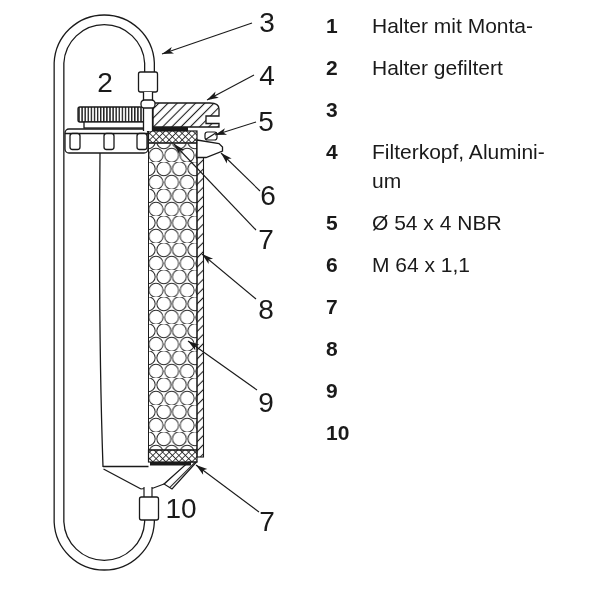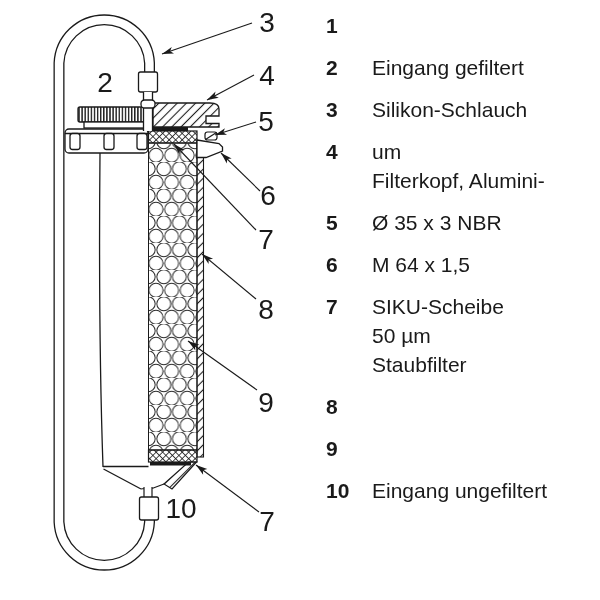--- a/index.html
+++ b/index.html
@@ -137,77 +137,67 @@
         <text x="267" y="531">7</text>
       </g>
     </svg>
   </div>
 
   <div class="legend">
 
     <div class="item">
       <span class="num">1</span>
       <span class="txt">
+        <span class="ln">Halter mit Monta-</span>
       </span>
     </div>
 
     <div class="item">
       <span class="num">2</span>
       <span class="txt">
-        <span class="ln">Eingang gefiltert</span>
+        <span class="ln">Halter gefiltert</span>
       </span>
     </div>
 
     <div class="item">
       <span class="num">3</span>
-      <span class="txt">
-        <span class="ln">Silikon-Schlauch</span>
-      </span>
     </div>
 
     <div class="item">
       <span class="num">4</span>
       <span class="txt">
+        <span class="ln">Filterkopf, Alumini-</span>
         <span class="ln">um</span>
-        <span class="ln">Filterkopf, Alumini-</span>
       </span>
     </div>
 
     <div class="item">
       <span class="num">5</span>
       <span class="txt">
-        <span class="ln">Ø 35 x 3 NBR</span>
+        <span class="ln">Ø 54 x 4 NBR</span>
       </span>
     </div>
 
     <div class="item">
       <span class="num">6</span>
       <span class="txt">
-        <span class="ln">M 64 x 1,5</span>
+        <span class="ln">M 64 x 1,1</span>
       </span>
     </div>
 
     <div class="item">
       <span class="num">7</span>
-      <span class="txt">
-        <span class="ln">SIKU-Scheibe</span>
-        <span class="ln">50 µm</span>
-        <span class="ln">Staubfilter</span>
-      </span>
     </div>
 
     <div class="item">
       <span class="num">8</span>
     </div>
 
     <div class="item">
       <span class="num">9</span>
     </div>
 
     <div class="item">
       <span class="num">10</span>
-      <span class="txt">
-        <span class="ln">Eingang ungefiltert</span>
-      </span>
     </div>
 
   </div>
 </div>
 
 </body></html>

